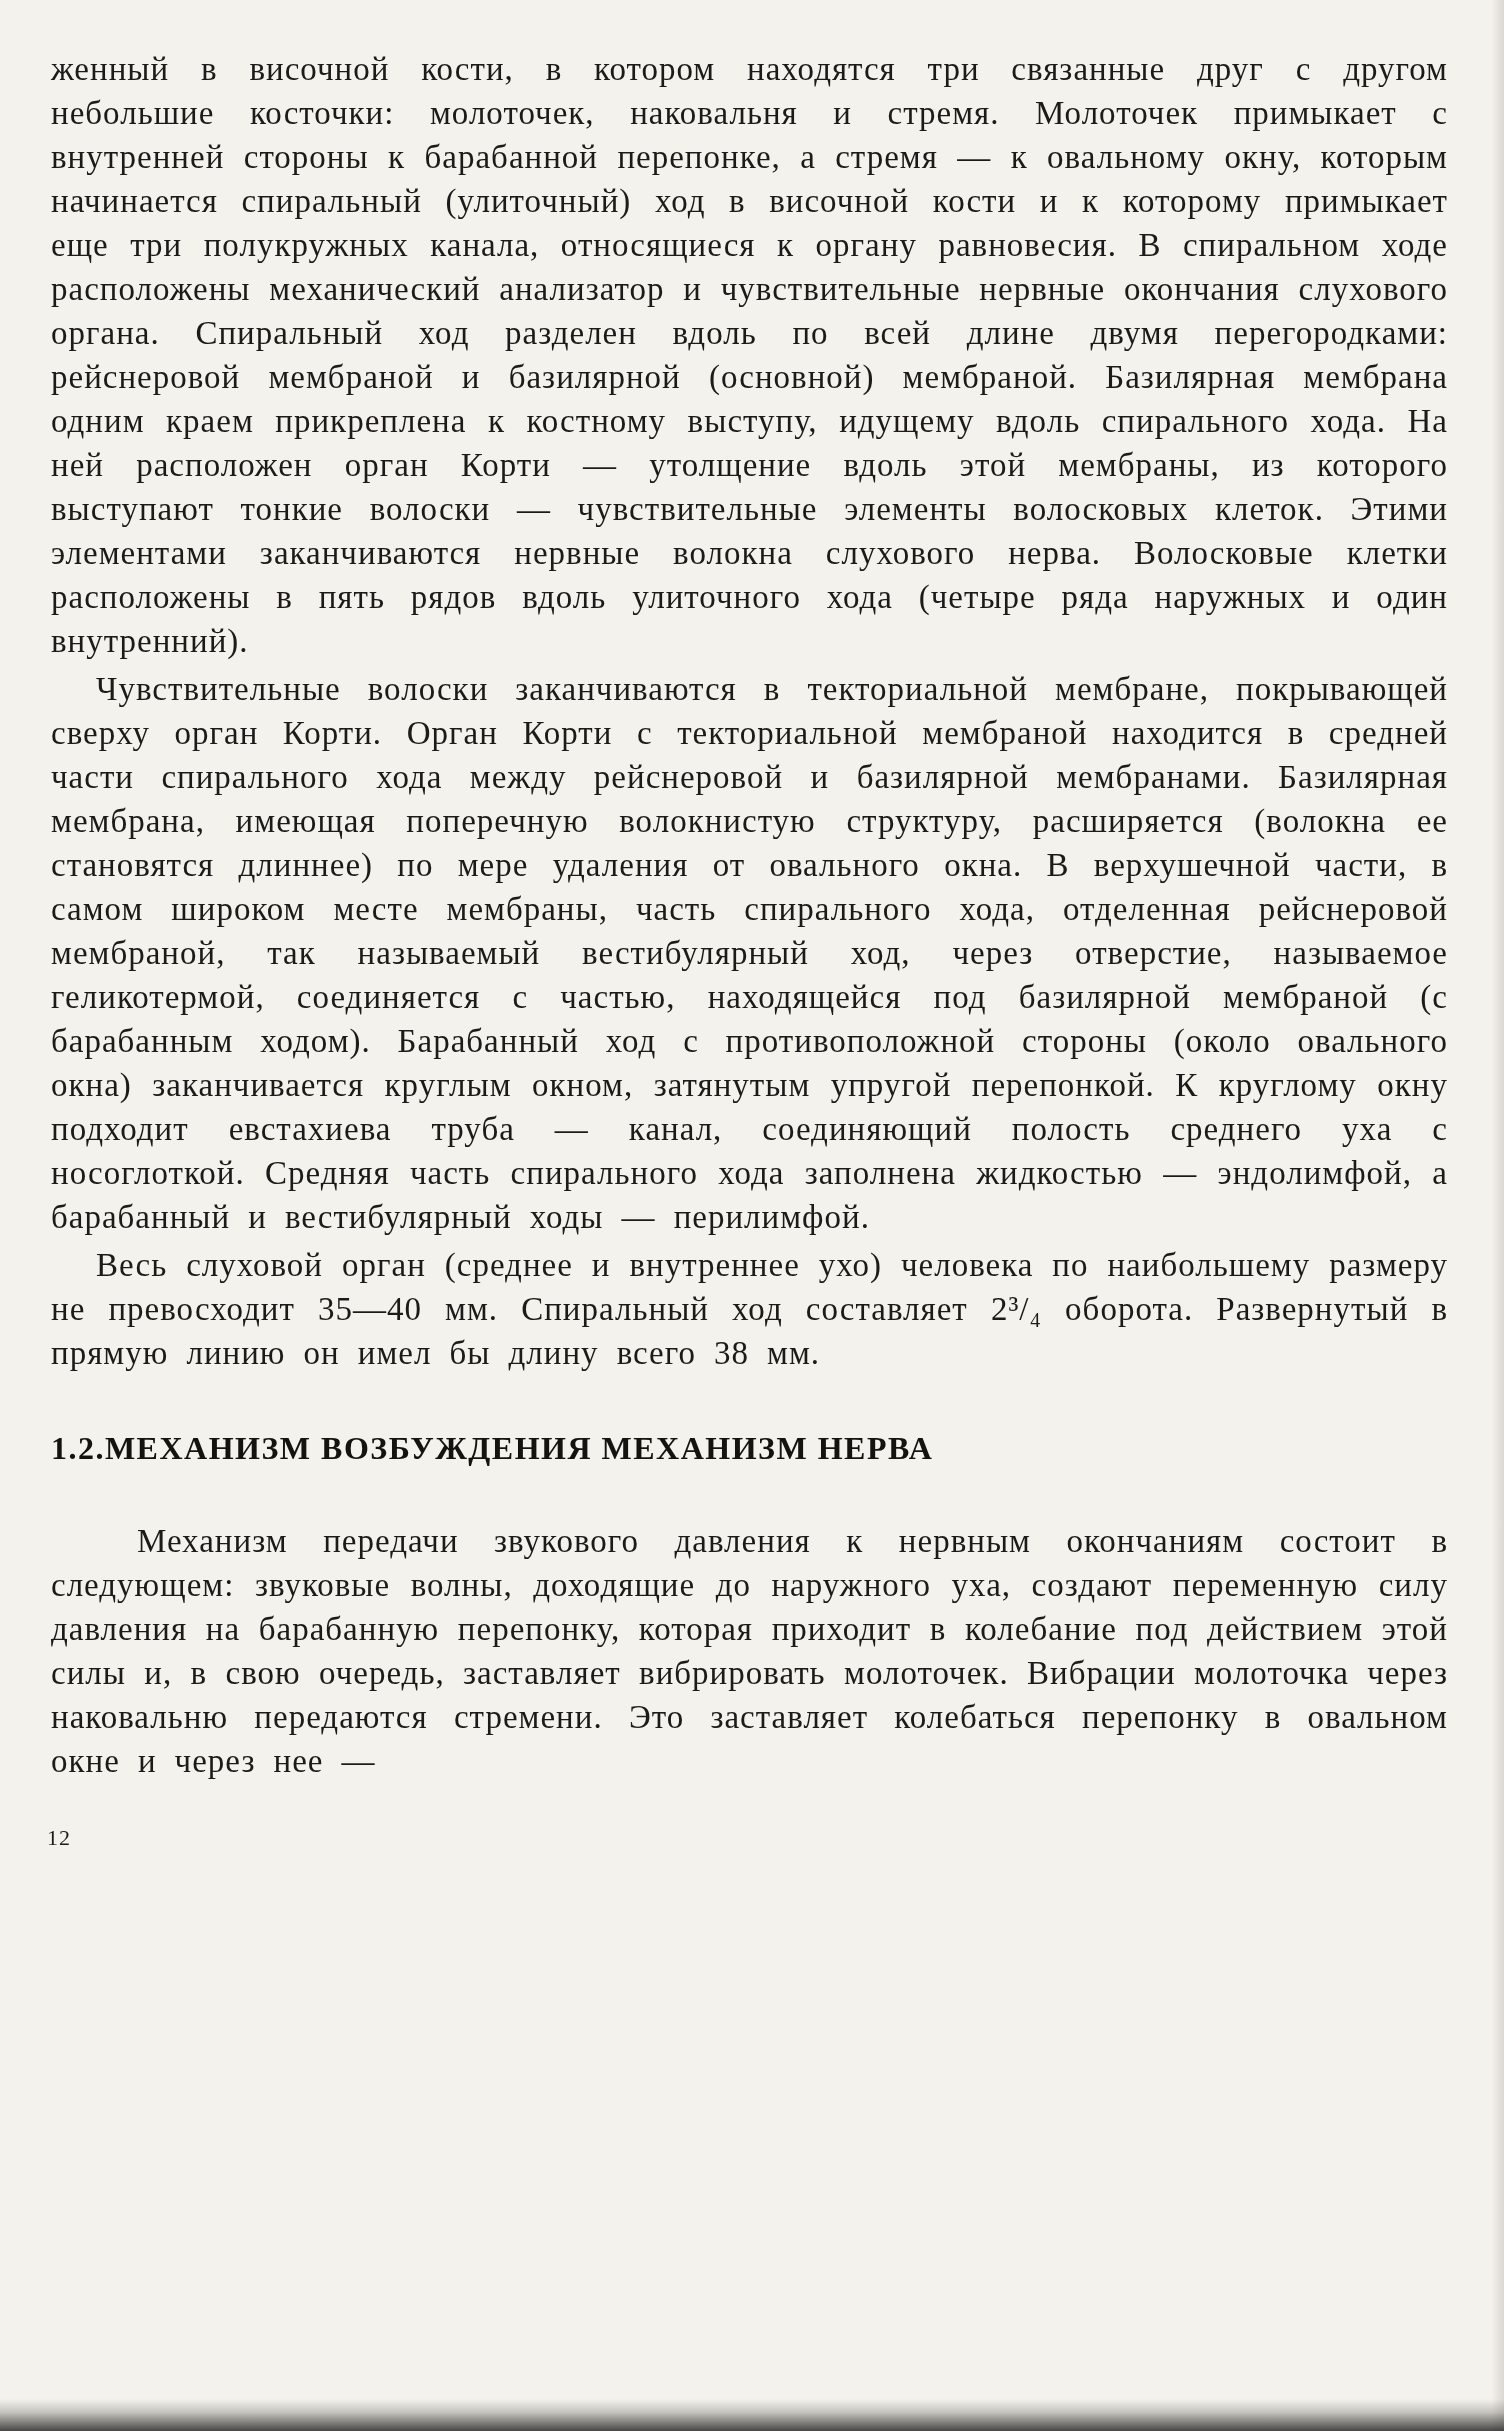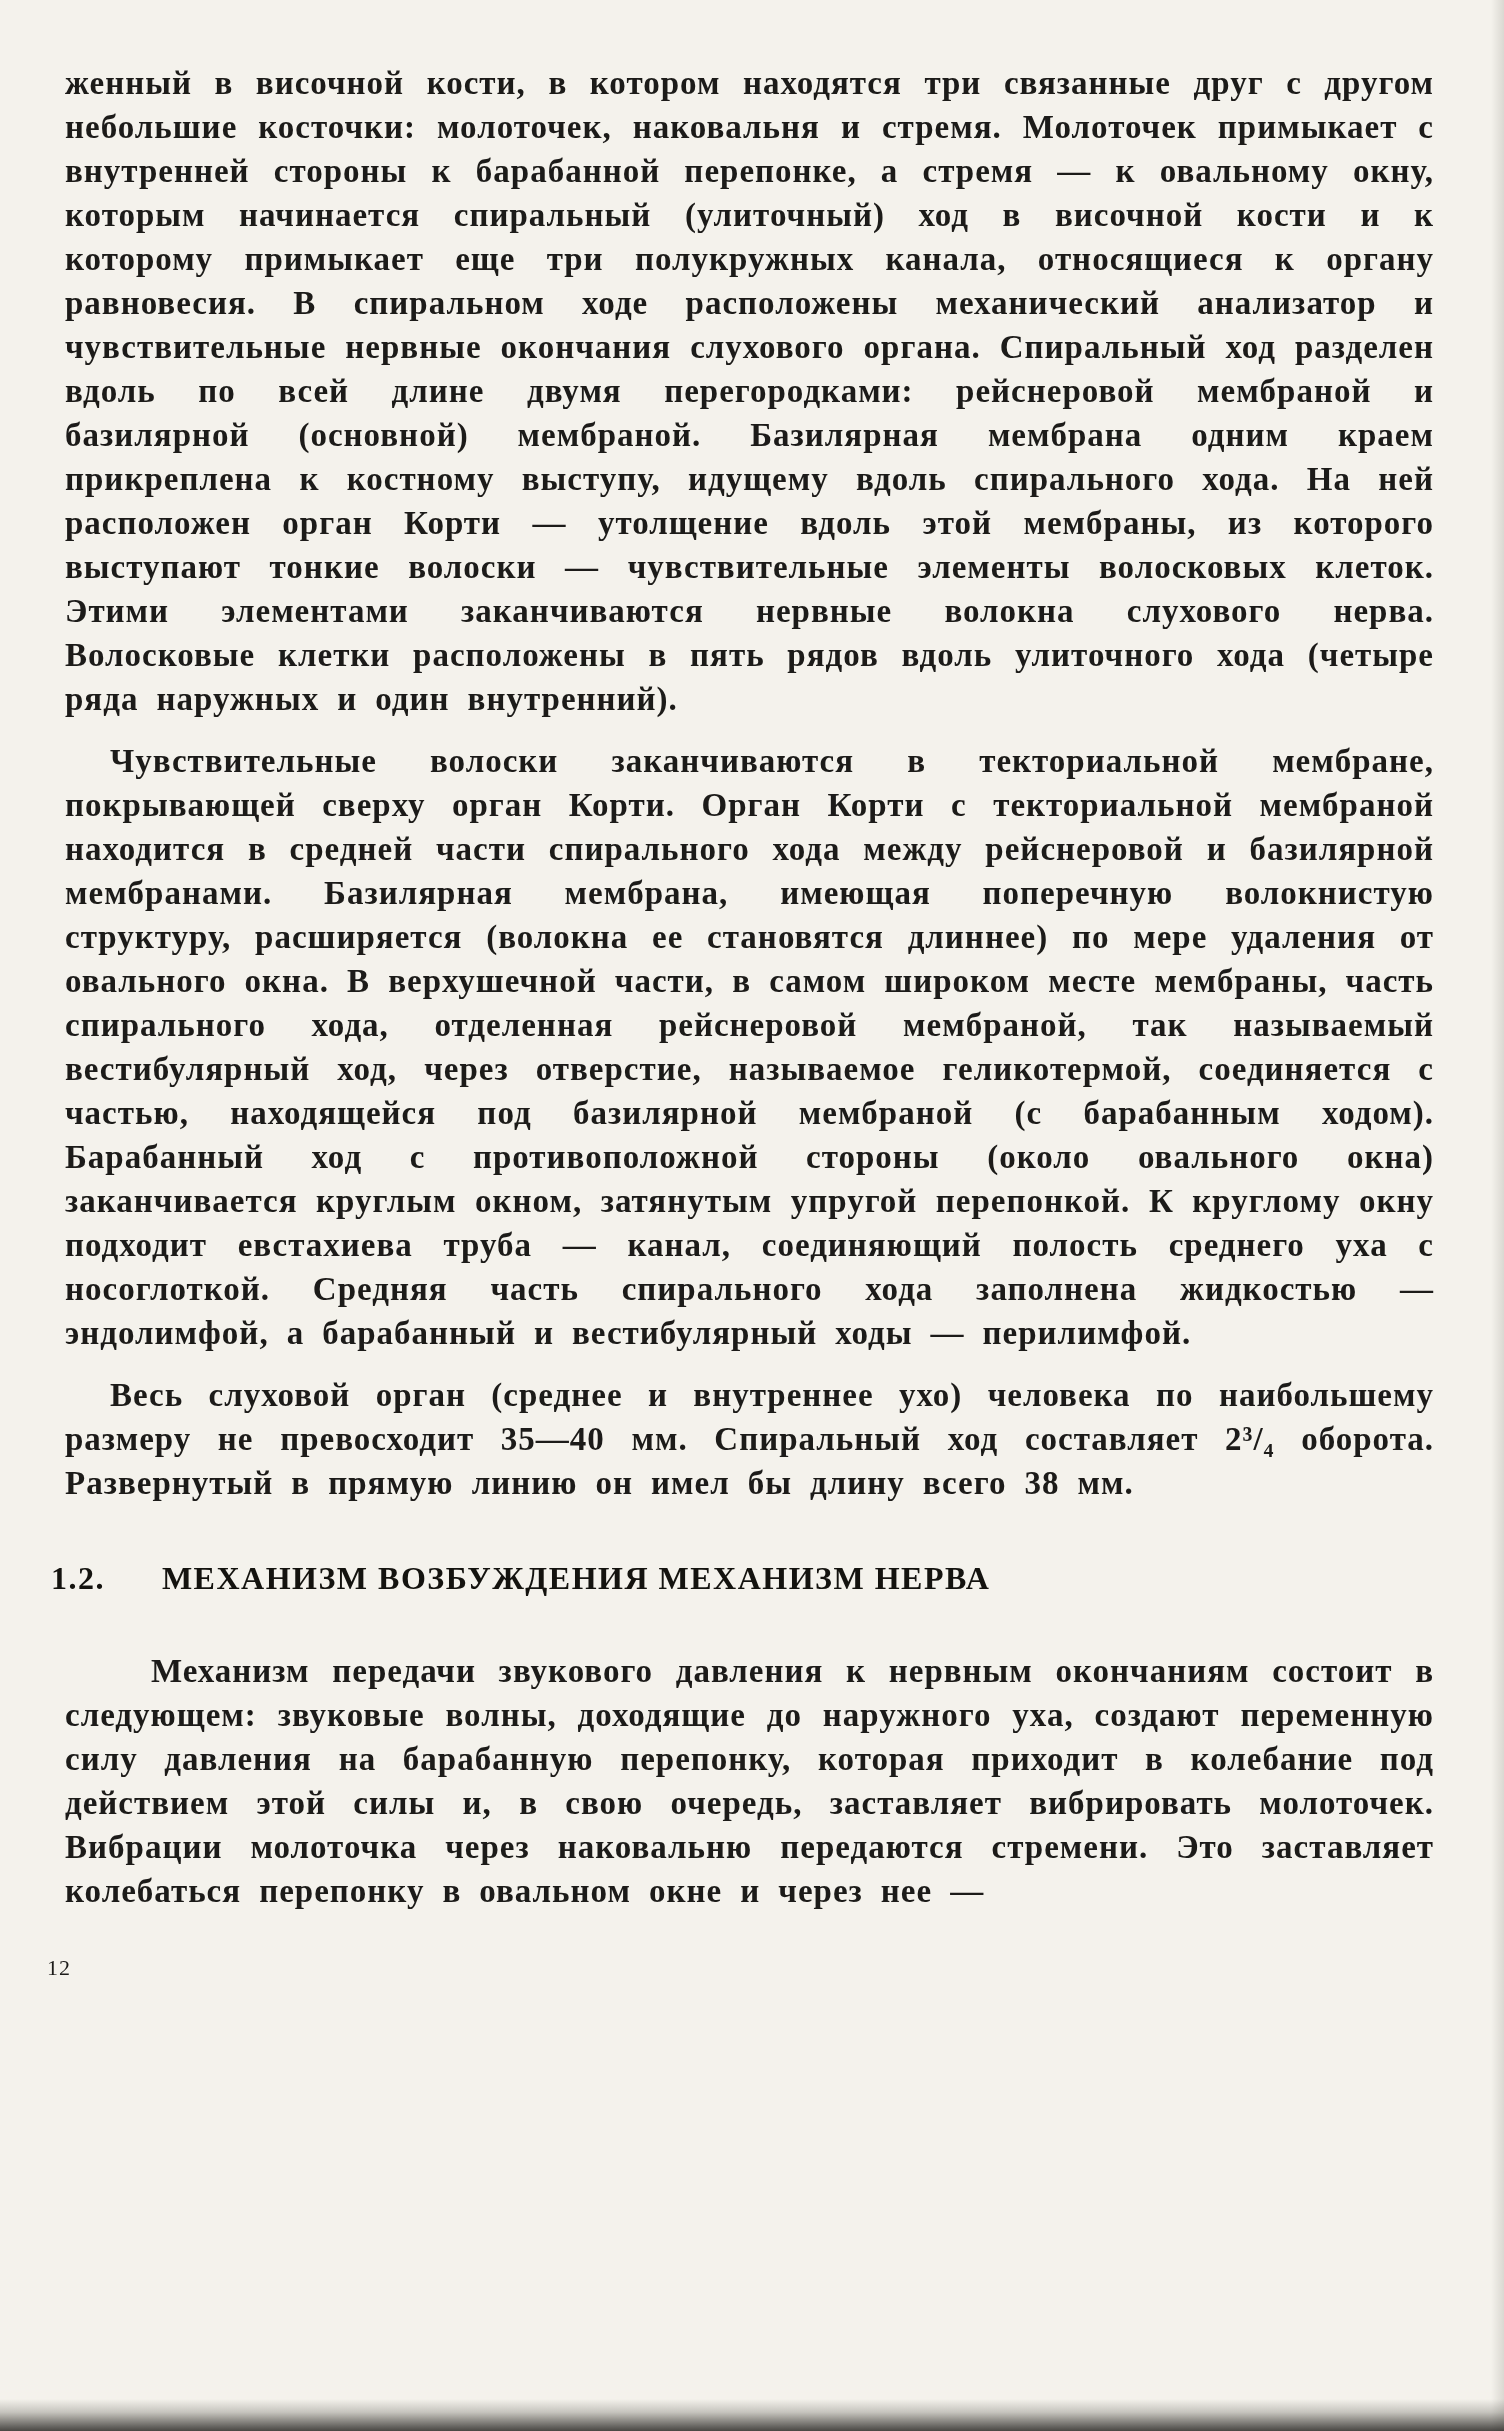--- a/index.html
+++ b/index.html
@@ -15,46 +15,44 @@
     background: #f4f2ec;
     box-sizing: border-box;
     padding: 43px 53px 0 47px;
     font-family: "Liberation Serif", "DejaVu Serif", serif;
     font-size: 33px;
     line-height: 44px;
     color: #1c1b19;
     overflow: hidden;
   }
   .para {
-    margin: 18px;
+    margin: 4px;
     text-align: justify;
     text-indent: 45px;
     letter-spacing: 1px;
     word-spacing: 8.8px;
     hyphens: auto;
-    font-weight: bold;
   }
   .para.continuation {
     text-indent: 0;
   }
   .para.big-indent {
     text-indent: 86px;
   }
   .heading {
     display: flex;
     align-items: baseline;
     margin: 51px 0 49px 3.9px;
     font-size: 32px;
     font-weight: bold;
     letter-spacing: 1.5px;
     color: #14130f;
   }
   .heading-number {
     flex: 0 0 auto;
-    margin-right: 57px;
   }
   .heading-title {
     flex: 0 0 auto;
   }
   .page-number {
     margin-top: 33px;
     font-size: 22px;
     letter-spacing: 1px;
   }
   .scan-bottom-edge {

